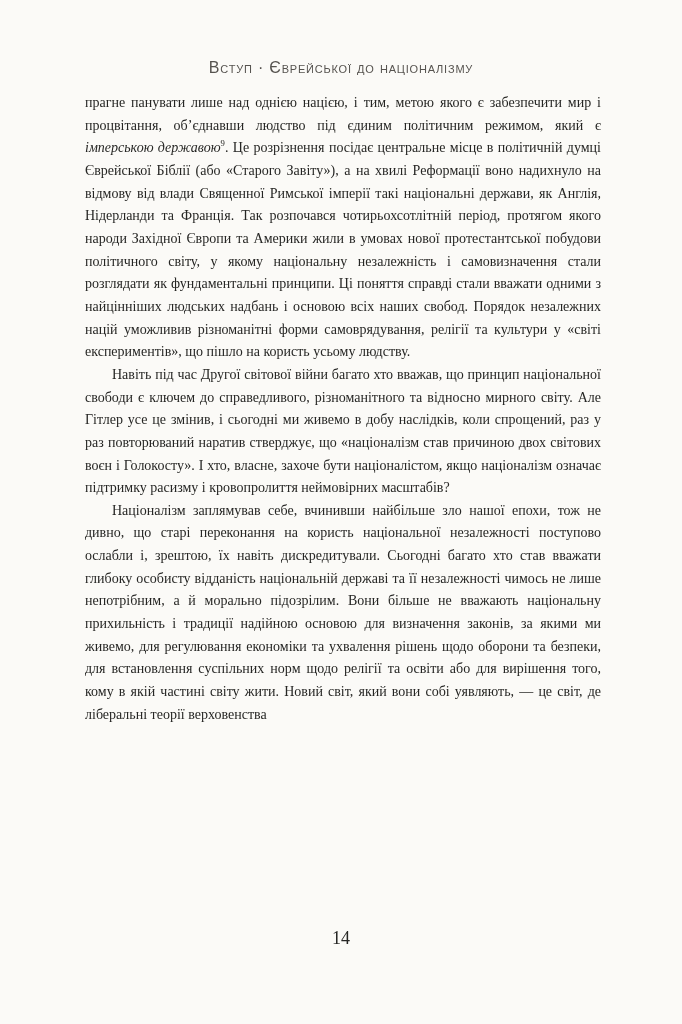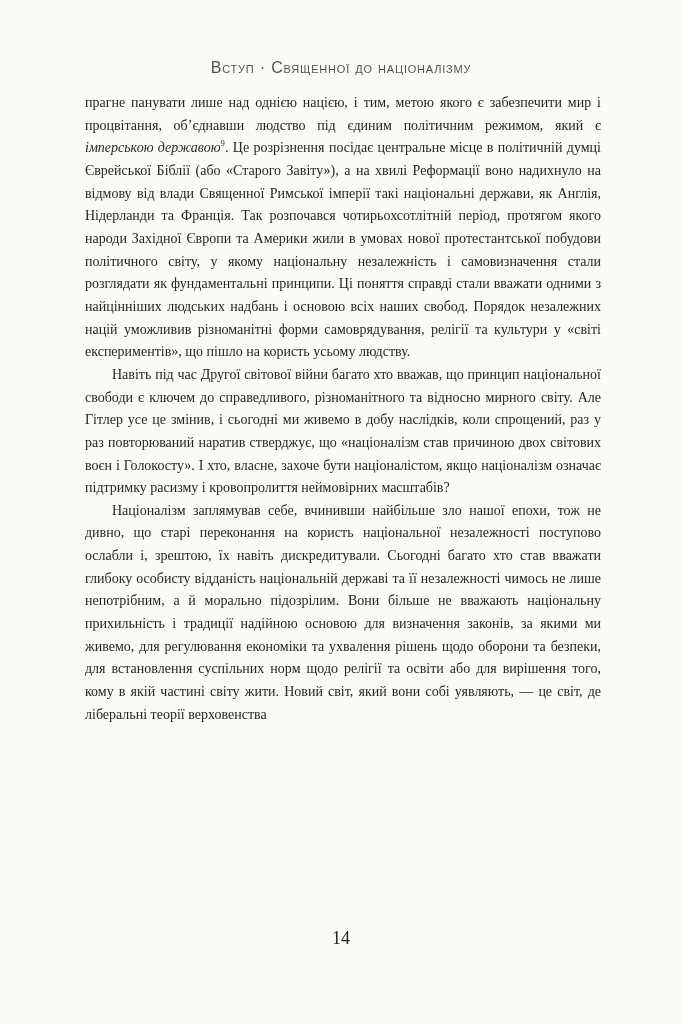--- a/index.html
+++ b/index.html
@@ -61,21 +61,21 @@
     font-size: 18px;
     color: #262624;
   }
 </style>
 </head>
 <body>
 
 <div class="page">
 
   <header class="running-header">
-    <span>Вступ · Священної до націоналізму</span>
+    <span>Вступ · Єврейської до націоналізму</span>
   </header>
 
   <main class="page-body">
 
     <p class="no-indent"><span>прагне панувати лише над однією нацією, і тим, метою якого є забезпечити мир і процвітання, об’єднавши людство під єдиним політичним режимом, який є </span><em>імперською державою</em><sup>9</sup><span>. Це розрізнення посідає центральне місце в політичній думці Єврейської Біблії (або «Старого Завіту»), а на хвилі Реформації воно надихнуло на відмову від влади Священної Римської імперії такі національні держави, як Англія, Нідерланди та Франція. Так розпочався чотирьохсотлітній період, протягом якого народи Західної Європи та Америки жили в умовах нової протестантської побудови політичного світу, у якому національну незалежність і самовизначення стали розглядати як фундаментальні принципи. Ці поняття справді стали вважати одними з найцінніших людських надбань і основою всіх наших свобод. Порядок незалежних націй уможливив різноманітні форми самоврядування, релігії та культури у «світі експериментів», що пішло на користь усьому людству.</span></p>
 
     <p>Навіть під час Другої світової війни багато хто вважав, що принцип національної свободи є ключем до справедливого, різноманітного та відносно мирного світу. Але Гітлер усе це змінив, і сьогодні ми живемо в добу наслідків, коли спрощений, раз у раз повторюваний наратив стверджує, що «націоналізм став причиною двох світових воєн і Голокосту». І хто, власне, захоче бути націоналістом, якщо націоналізм означає підтримку расизму і кровопролиття неймовірних масштабів?</p>
 
     <p>Націоналізм заплямував себе, вчинивши найбільше зло нашої епохи, тож не дивно, що старі переконання на користь національної незалежності поступово ослабли і, зрештою, їх навіть дискредитували. Сьогодні багато хто став вважати глибоку особисту відданість національній державі та її незалежності чимось не лише непотрібним, а й морально підозрілим. Вони більше не вважають національну прихильність і традиції надійною основою для визначення законів, за якими ми живемо, для регулювання економіки та ухвалення рішень щодо оборони та безпеки, для встановлення суспільних норм щодо релігії та освіти або для вирішення того, кому в якій частині світу жити. Новий світ, який вони собі уявляють, — це світ, де ліберальні теорії верховенства</p>
 

